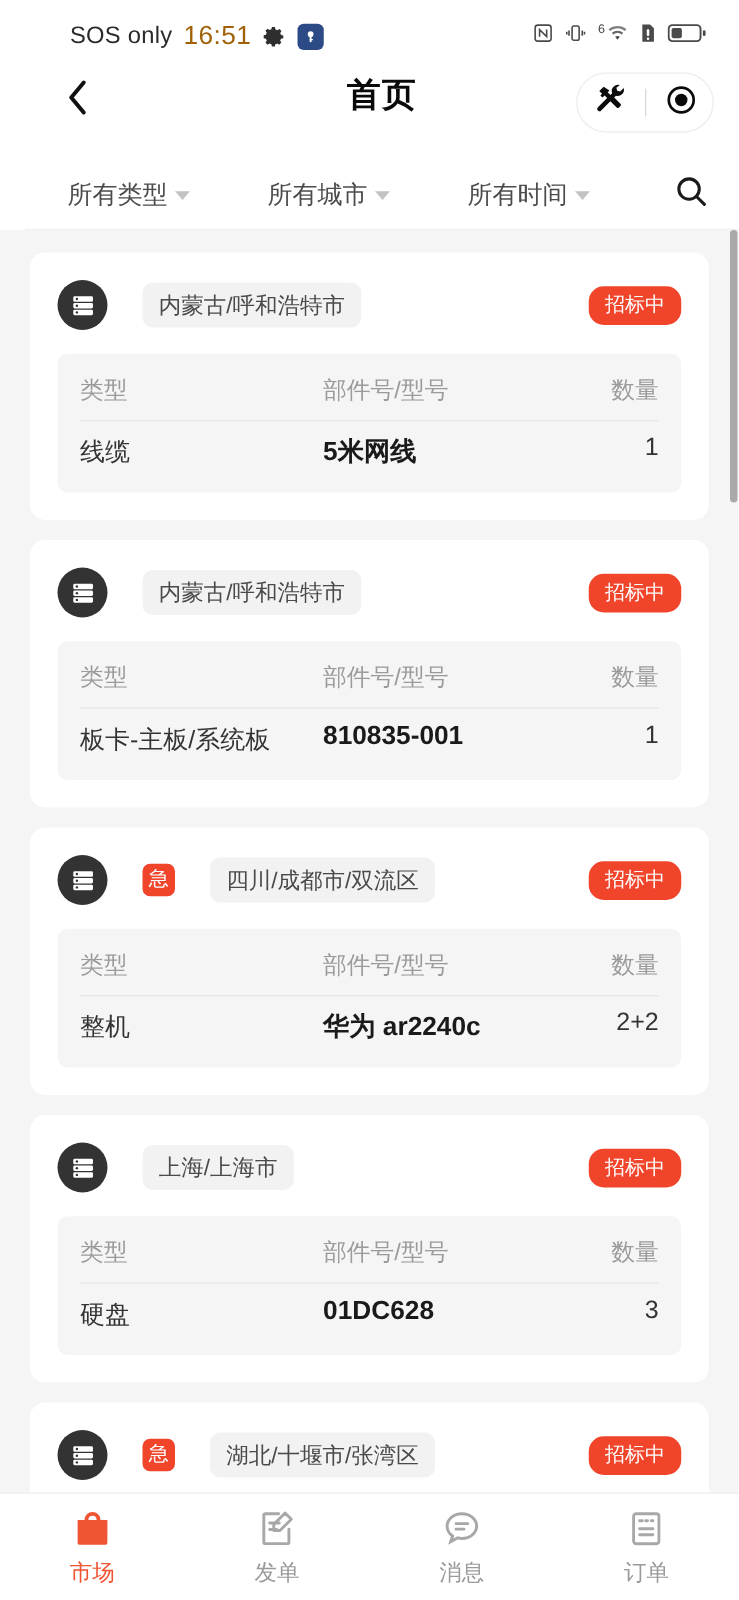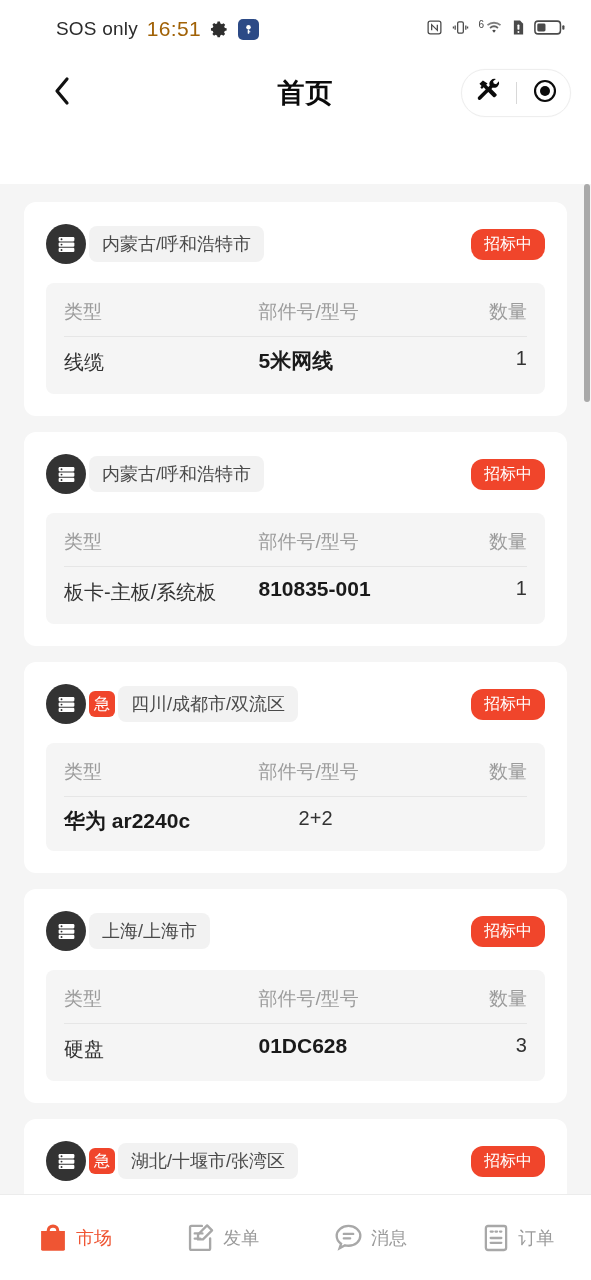--- a/index.html
+++ b/index.html
@@ -24,21 +24,21 @@
     width: 21px; height: 21px; border-radius: 5px; background: #2c4a86;
     display: flex; align-items: center; justify-content: center;
   }
   .sb-right { display: flex; align-items: center; gap: 9px; }
   .sb-ic { display: block; }
   .sb-wifi-wrap { display: flex; align-items: flex-start; gap: 1px; }
   .sb-wifi-num { font-size: 10px; color: #444; line-height: 1; margin-top: 1px; }
 
   
   .navbar {
-    height: 70px; display: flex; align-items: center;
+    height: 70px; display: flex; align-items: flex-start;
     position: relative; background: #fff; padding: 0 20px;
   }
   .nav-back { width: 44px; height: 44px; display: flex; align-items: center; justify-content: center; cursor: pointer; }
   .nav-title {
     position: absolute; left: 0; right: 0; text-align: center;
     font-size: 27px; font-weight: 700; color: #0a0a0a; letter-spacing: 1px;
     pointer-events: none;
   }
   .capsule {
     margin-left: auto; position: relative; z-index: 2;
@@ -76,21 +76,21 @@
   .scrollbar-thumb {
     position: absolute; top: 0; right: 1px; width: 6px; height: 218px;
     background: #a9a9a9; border-radius: 3px;
   }
 
   
   .card {
     background: #ffffff; border-radius: 12px; padding: 22px 22px 22px 22px;
     margin-bottom: 16px; cursor: pointer;
   }
-  .card-head { display: flex; align-items: center; gap: 3px; margin-bottom: 19px; }
+  .card-head { display: flex; align-items: center; gap: 28px; margin-bottom: 19px; }
   .avatar {
     width: 40px; height: 40px; border-radius: 50%; background: #333333;
     display: flex; align-items: center; justify-content: center; flex: none;
   }
   .urgent-badge {
     width: 26px; height: 26px; border-radius: 6px; background: #f0452b;
     color: #fff; font-size: 16px; line-height: 26px; text-align: center;
     flex: none; font-weight: 400;
   }
   .location-chip {
@@ -117,22 +117,22 @@
   .spec-body .col-model { font-size: 21px; color: #1a1a1a; font-weight: 700; }
   .spec-body .col-qty { font-size: 20px; color: #333; }
 
   
   .tabbar {
     position: absolute; bottom: 0; left: 0; right: 0; height: 86px;
     background: #ffffff; border-top: 1px solid #ececec;
     display: flex; align-items: center;
   }
   .tab {
-    flex: 1; display: flex; flex-direction: row; align-items: center;
-    justify-content: center; gap: 6px; cursor: pointer;
+    flex: 1; display: flex; flex-direction: column; align-items: center;
+    justify-content: space-between; gap: 6px; cursor: pointer;
   }
   .tab-icon { height: 34px; display: flex; align-items: center; justify-content: center; }
   .tab-label { font-size: 18px; color: #9a9a9a; }
   .tab.active .tab-label { color: #ef5533; }
 </style>
 </head>
 <body>
 
 <div class="phone">
 
@@ -216,20 +216,42 @@
         <span>
           <svg width="26" height="26" viewBox="0 0 24 24" fill="none">
             <circle cx="12" cy="12" r="9.2" stroke="#0b0b0b" stroke-width="2"></circle>
             <circle cx="12" cy="12" r="4.6" fill="#0b0b0b"></circle>
           </svg>
         </span>
       </div>
     </div>
   </div>
 
+  <div class="filterbar">
+    <div class="filter-item">
+      <span>所有类型</span>
+      <span class="caret"></span>
+    </div>
+    <div class="filter-item">
+      <span>所有城市</span>
+      <span class="caret"></span>
+    </div>
+    <div class="filter-item">
+      <span>所有时间</span>
+      <span class="caret"></span>
+    </div>
+    <div class="search-btn">
+      <span>
+        <svg width="28" height="28" viewBox="0 0 24 24" fill="none" stroke="#1a1a1a" stroke-width="2.1" stroke-linecap="round">
+          <circle cx="10.5" cy="10.5" r="7"></circle>
+          <path d="M15.6 15.6L21 21"></path>
+        </svg>
+      </span>
+    </div>
+  </div>
 
   <div class="scroll-area">
     <div class="scroll-inner">
 
       <div class="card">
         <div class="card-head">
           <span class="avatar">
             <svg width="21" height="21" viewBox="0 0 24 24" fill="#ffffff">
               <rect x="3" y="3.5" width="18" height="5" rx="1.3"></rect>
               <rect x="3" y="9.6" width="18" height="5" rx="1.3"></rect>
@@ -301,20 +323,21 @@
           <span class="location-chip">四川/成都市/双流区</span>
           <span class="status-badge">招标中</span>
         </div>
         <div class="spec-table">
           <div class="spec-row spec-head">
             <div class="col-type">类型</div>
             <div class="col-model">部件号/型号</div>
             <div class="col-qty">数量</div>
           </div>
           <div class="spec-row spec-body">
+            <div class="col-type">整机</div>
             <div class="col-model">华为 ar2240c</div>
             <div class="col-qty">2+2</div>
           </div>
         </div>
       </div>
 
       <div class="card">
         <div class="card-head">
           <span class="avatar">
             <svg width="21" height="21" viewBox="0 0 24 24" fill="#ffffff">

